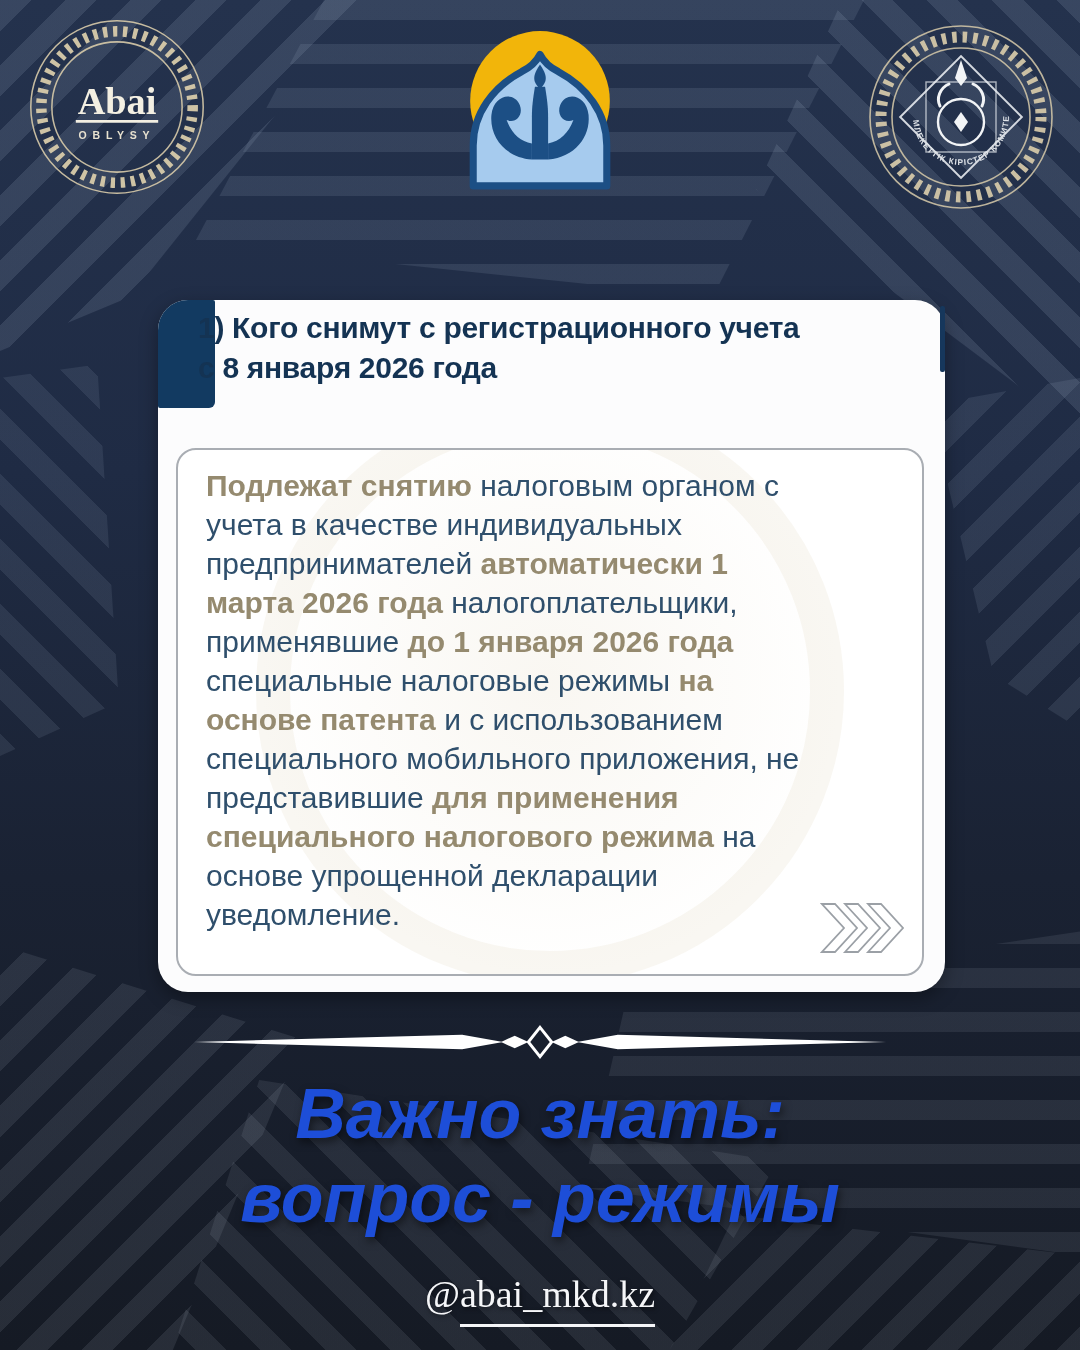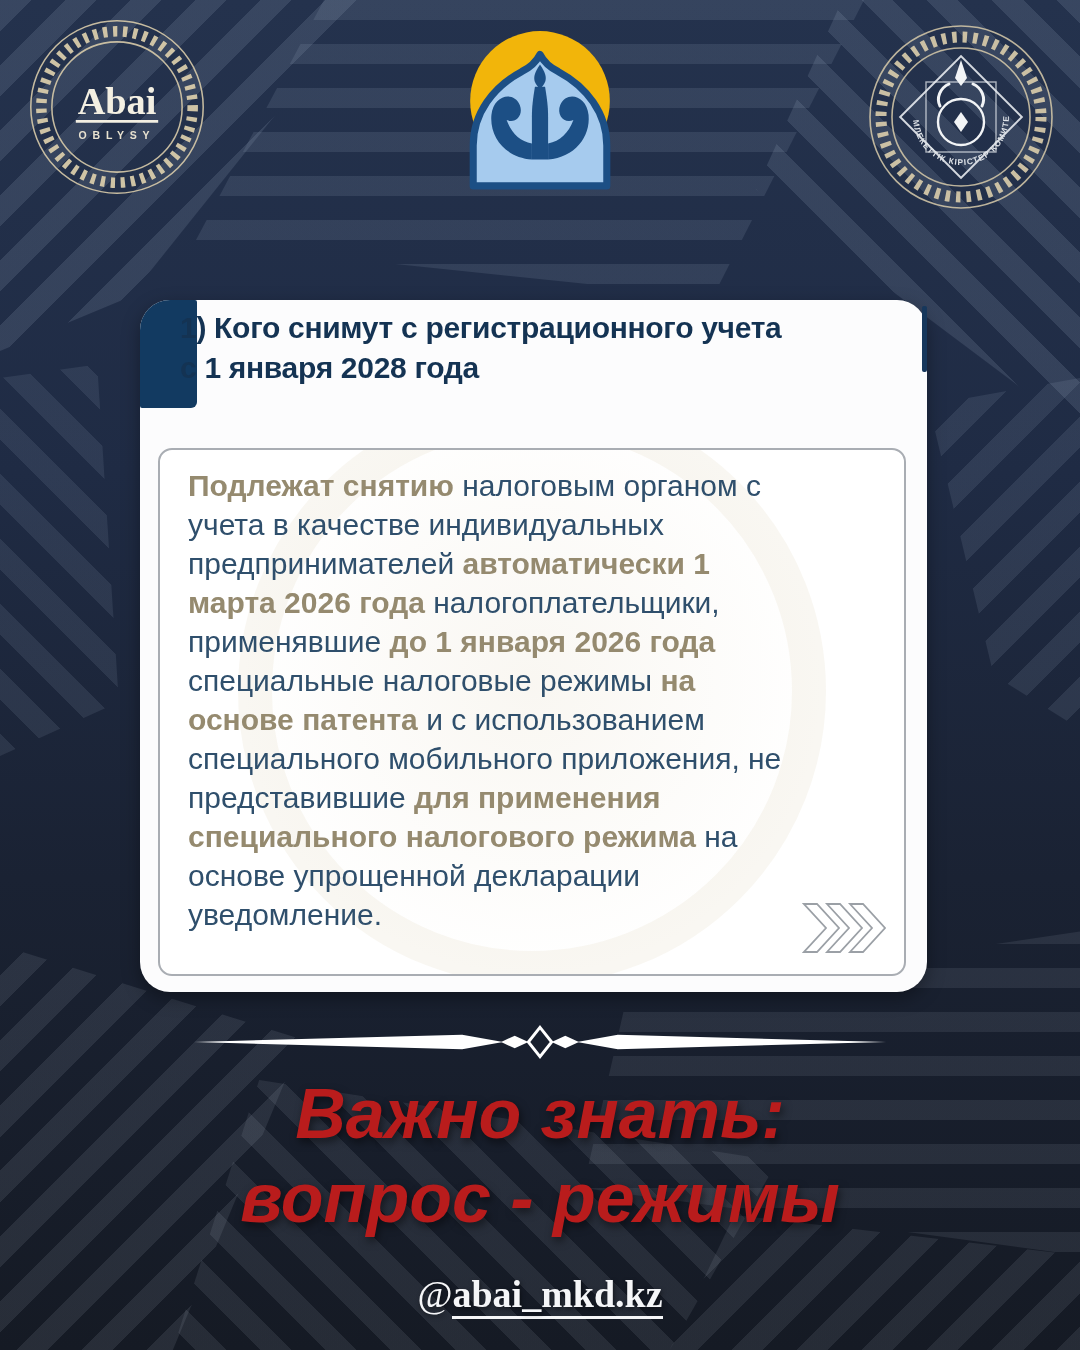--- a/index.html
+++ b/index.html
@@ -18,39 +18,39 @@
   .p7{background:repeating-linear-gradient(180deg,rgba(190,200,215,.10) 0 20px,transparent 20px 44px);clip-path:polygon(58% 74%,100% 69%,100% 93%,54% 88%);}
   .p8{background:repeating-linear-gradient(45deg,rgba(190,200,215,.10) 0 22px,transparent 22px 46px);clip-path:polygon(24% 80%,72% 86%,62% 100%,16% 100%);}
   .p9{background:repeating-linear-gradient(135deg,rgba(190,200,215,.10) 0 22px,transparent 22px 46px);clip-path:polygon(68% 90%,100% 93%,100% 100%,62% 100%);}
 
   .logo{position:absolute;}
   #logo-left{left:26px;top:16px;width:182px;height:182px;}
   #logo-center{left:448px;top:26px;width:184px;height:168px;}
   #logo-right{left:866px;top:22px;width:190px;height:190px;}
 
   #main-card{
-    position:absolute;left:140px;top:300px;width:787px;height:692px;
+    position:absolute;left:158px;top:300px;width:787px;height:692px;
     background:#fcfcfd;border-radius:30px;box-shadow:0 6px 18px rgba(0,0,0,.35);
   }
   #q-tab{
     position:absolute;left:0;top:0;width:57px;height:108px;
     background:#123a61;border-radius:30px 2px 6px 2px;
   }
   #q-accent{
     position:absolute;right:0;top:6px;width:5px;height:66px;
     background:#16375c;border-radius:2px;
   }
   #q-heading{
     position:absolute;left:40px;top:8px;width:738px;
     font-size:30px;line-height:40px;font-weight:800;
     color:#143353;letter-spacing:-0.3px;
   }
   #answer-card{
     position:absolute;left:18px;top:148px;width:748px;height:528px;
-    background:#ffffff;border:2px solid #a9adb3;border-radius:14px;
+    background:#ffffff;border:2px solid #a9adb3;border-radius:20px;
     box-sizing:border-box;overflow:hidden;
   }
   .wm-ring{
     position:absolute;left:50%;top:46%;width:520px;height:520px;
     transform:translate(-50%,-50%);border-radius:50%;
     border:34px solid rgba(214,197,160,.14);pointer-events:none;
   }
   .wm-glow{
     position:absolute;inset:0;pointer-events:none;
     background:radial-gradient(circle at 50% 45%,rgba(214,197,160,.14),rgba(214,197,160,0) 62%);
@@ -60,30 +60,30 @@
     font-size:30px;line-height:39px;color:#2f4f6c;max-width:676px;box-sizing:border-box;
   }
   .seg-navy{color:#2f4f6c;font-weight:500;}
   .seg-gold{color:#958a6f;font-weight:bold;}
   #chevrons{position:absolute;right:18px;bottom:16px;}
 
   #divider{position:absolute;left:190px;top:1022px;width:700px;height:40px;}
 
   #footer-title{
     position:absolute;left:0;top:1072px;width:1080px;text-align:center;
-    color:#b91c1c;font-weight:bold;font-style:italic;
+    color:#1d4ed8;font-weight:bold;font-style:italic;
     font-size:70px;line-height:84px;
     text-shadow:2px 4px 8px rgba(0,0,0,.5);
   }
   #handle{
     position:absolute;left:0;top:1272px;width:1080px;text-align:center;
     font-family:"Liberation Serif", serif;font-size:38px;color:#f5f6f8;
     text-shadow:1px 2px 4px rgba(0,0,0,.5);
   }
-  #handle .uline{border-bottom:3px solid #f5f6f8;padding-bottom:1px;font-weight:bold;}
+  #handle .uline{border-bottom:3px solid #f5f6f8;padding-bottom:9px;}
 </style>
 </head>
 <body>
 
 <div class="patch p1"></div>
 <div class="patch p2"></div>
 <div class="patch p3"></div>
 <div class="patch p4"></div>
 <div class="patch p5"></div>
 <div class="patch p6"></div>
@@ -133,21 +133,21 @@
     </text>
   </svg>
 </div>
 
 <div id="main-card">
   <div id="q-tab"></div>
   <div id="q-accent"></div>
 
   <div id="q-heading">
     <div>1) Кого снимут с регистрационного учета</div>
-    <div>с 1 января 2028 года</div>
+    <div>с 8 января 2026 года</div>
   </div>
 
   <div id="answer-card">
     <div class="wm-glow"></div>
     <div class="wm-ring"></div>
     <div id="answer-text"><span class="seg-gold">Подлежат снятию </span><span class="seg-navy">налоговым органом с учета в качестве индивидуальных предпринимателей </span><span class="seg-gold">автоматически 1 марта 2026 года </span><span class="seg-navy">налогоплательщики, применявшие </span><span class="seg-gold">до 1 января 2026 года </span><span class="seg-navy">специальные налоговые режимы </span><span class="seg-gold">на основе патента </span><span class="seg-navy">и с использованием специального мобильного приложения, не представившие </span><span class="seg-gold">для применения специального налогового режима </span><span class="seg-navy">на основе упрощенной декларации уведомление.</span></div>
     <div id="chevrons">
       <svg width="84" height="52" viewBox="0 0 84 52">
         <g fill="none" stroke="#9ba0a6" stroke-width="1.8" stroke-linejoin="miter">
           <path d="M2 2 L15 2 L37 26 L15 50 L2 50 L24 26 Z"></path>

